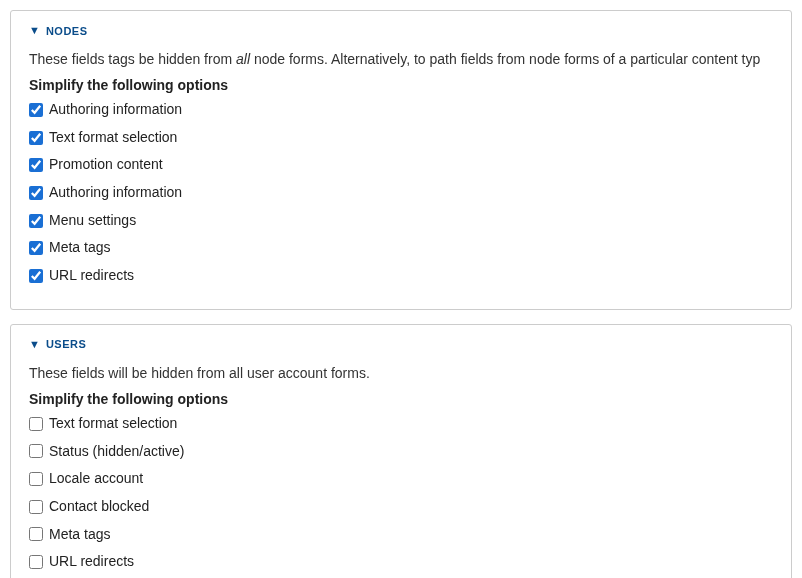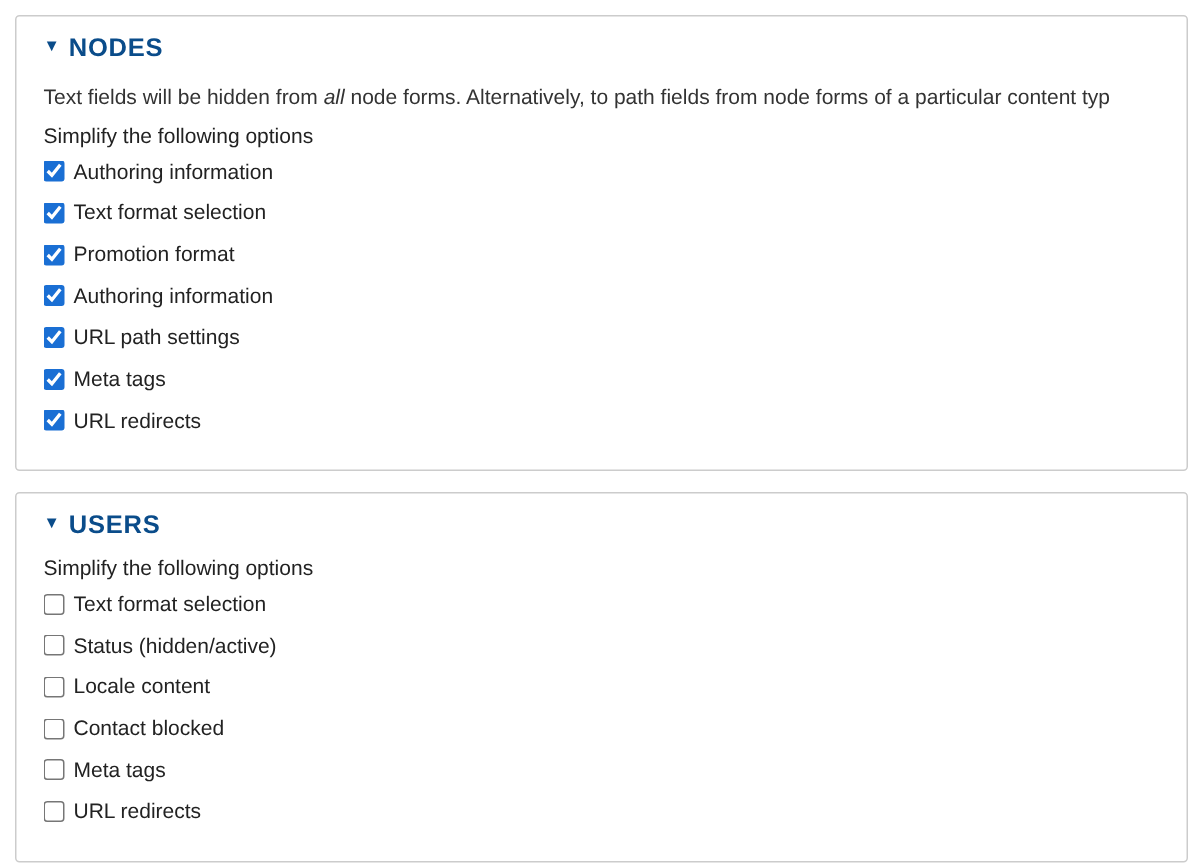--- a/index.html
+++ b/index.html
@@ -30,33 +30,33 @@
   }
   .disclosure {
     color: #0a4c8a;
     font-size: 11px;
     line-height: 1;
   }
   .legend-text {
     color: #0a4c8a;
     font-weight: bold;
     letter-spacing: 0.5px;
-    font-size: 17px;
+    font-size: 11px;
   }
   .fieldset-body {
     padding: 0 18px 16px 18px;
   }
   .desc {
     margin: 8px 0 10px 0;
     color: #333;
     white-space: normal;
   }
   .desc em { font-style: italic; }
   .subhead {
-    font-weight: normal;
+    font-weight: bold;
     margin: 4px 0 6px 0;
   }
   .opt-row {
     display: flex;
     align-items: center;
     gap: 6px;
     margin: 6px 0;
     line-height: 1.55;
   }
   .opt-row input[type=checkbox] {
@@ -74,43 +74,43 @@
 
 <div class="fieldset">
   <div class="fieldset-header">
     <span class="legend">
       <span class="disclosure">▼</span>
       <span class="legend-text">NODES</span>
     </span>
   </div>
   <div class="fieldset-body">
     <div class="desc">
-      <span>Text fields will be hidden from </span><em>all</em><span> node forms. Alternatively, to path fields from node forms of a particular content typ</span>
+      <span>These fields tags be hidden from </span><em>all</em><span> node forms. Alternatively, to path fields from node forms of a particular content typ</span>
     </div>
     <div class="subhead">Simplify the following options</div>
     <div id="nodes-options">
         <div class="opt-row">
           <input type="checkbox" id="nodes-opt-0" checked="" style="">
           <label for="nodes-opt-0">Authoring information</label>
         </div>
         <div class="opt-row">
           <input type="checkbox" id="nodes-opt-1" checked="" style="">
           <label for="nodes-opt-1">Text format selection</label>
         </div>
         <div class="opt-row">
           <input type="checkbox" id="nodes-opt-2" checked="" style="">
-          <label for="nodes-opt-2">Promotion format</label>
+          <label for="nodes-opt-2">Promotion content</label>
         </div>
         <div class="opt-row">
           <input type="checkbox" id="nodes-opt-3" checked="" style="">
           <label for="nodes-opt-3">Authoring information</label>
         </div>
         <div class="opt-row">
-          <input type="checkbox" id="nodes-opt-5" checked="" style="">
-          <label for="nodes-opt-5">URL path settings</label>
+          <input type="checkbox" id="nodes-opt-4" checked="" style="">
+          <label for="nodes-opt-4">Menu settings</label>
         </div>
         <div class="opt-row">
           <input type="checkbox" id="nodes-opt-6" checked="" style="">
           <label for="nodes-opt-6">Meta tags</label>
         </div>
         <div class="opt-row">
           <input type="checkbox" id="nodes-opt-7" checked="" style="">
           <label for="nodes-opt-7">URL redirects</label>
         </div>
       </div>
@@ -118,33 +118,34 @@
 </div>
 
 <div class="fieldset">
   <div class="fieldset-header">
     <span class="legend">
       <span class="disclosure">▼</span>
       <span class="legend-text">USERS</span>
     </span>
   </div>
   <div class="fieldset-body">
+    <div class="desc">These fields will be hidden from all user account forms.</div>
     <div class="subhead">Simplify the following options</div>
     <div id="users-options">
         <div class="opt-row">
           <input type="checkbox" id="users-opt-0" style="">
           <label for="users-opt-0">Text format selection</label>
         </div>
         <div class="opt-row">
           <input type="checkbox" id="users-opt-1" style="">
           <label for="users-opt-1">Status (hidden/active)</label>
         </div>
         <div class="opt-row">
           <input type="checkbox" id="users-opt-2" style="">
-          <label for="users-opt-2">Locale content</label>
+          <label for="users-opt-2">Locale account</label>
         </div>
         <div class="opt-row">
           <input type="checkbox" id="users-opt-3" style="">
           <label for="users-opt-3">Contact blocked</label>
         </div>
         <div class="opt-row">
           <input type="checkbox" id="users-opt-4" style="">
           <label for="users-opt-4">Meta tags</label>
         </div>
         <div class="opt-row">

